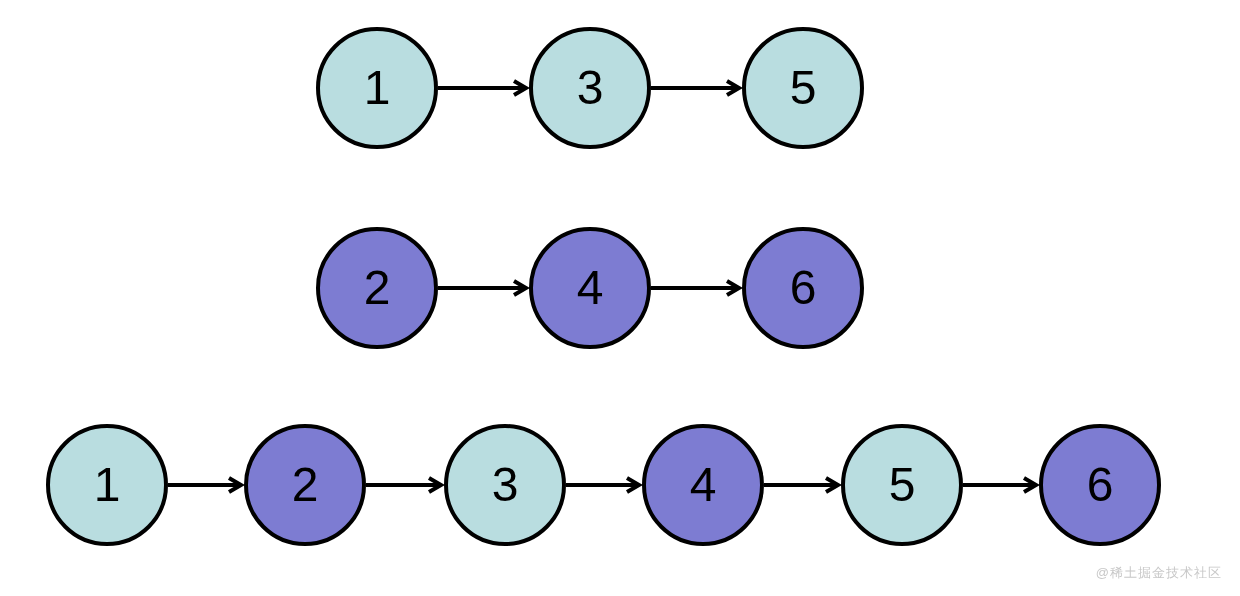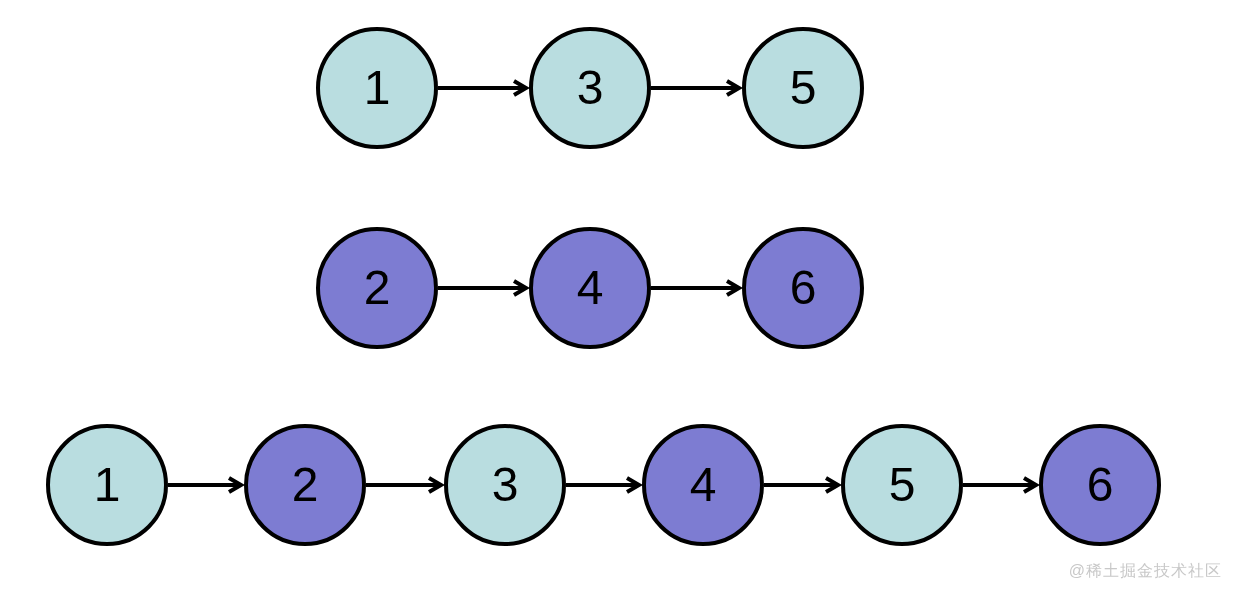--- a/index.html
+++ b/index.html
@@ -13,21 +13,21 @@
     border:4px solid #000;border-radius:50%;
     display:flex;align-items:center;justify-content:center;
     font-size:48px;color:#000;line-height:1;user-select:none;
   }
   .node.teal{background:#b9dde0;}
   .node.purple{background:#7d7cd2;}
   svg.arrow{position:absolute;overflow:visible;}
   svg.arrow line, svg.arrow polyline{stroke:#000;stroke-width:4;fill:none;}
   .watermark{
     position:absolute;right:18px;bottom:14px;
-    font-size:16px;color:#c8c8c8;letter-spacing:1px;
+    font-size:13px;color:#c8c8c8;letter-spacing:1px;
   }
 </style>
 </head>
 <body>
 
 <div class="canvas">
 
   <div class="row">
     <div class="node teal" style="left:316px;top:27px">1</div>
     <svg class="arrow" style="left:438px;top:76px" width="91" height="24" viewBox="0 0 91 24">

